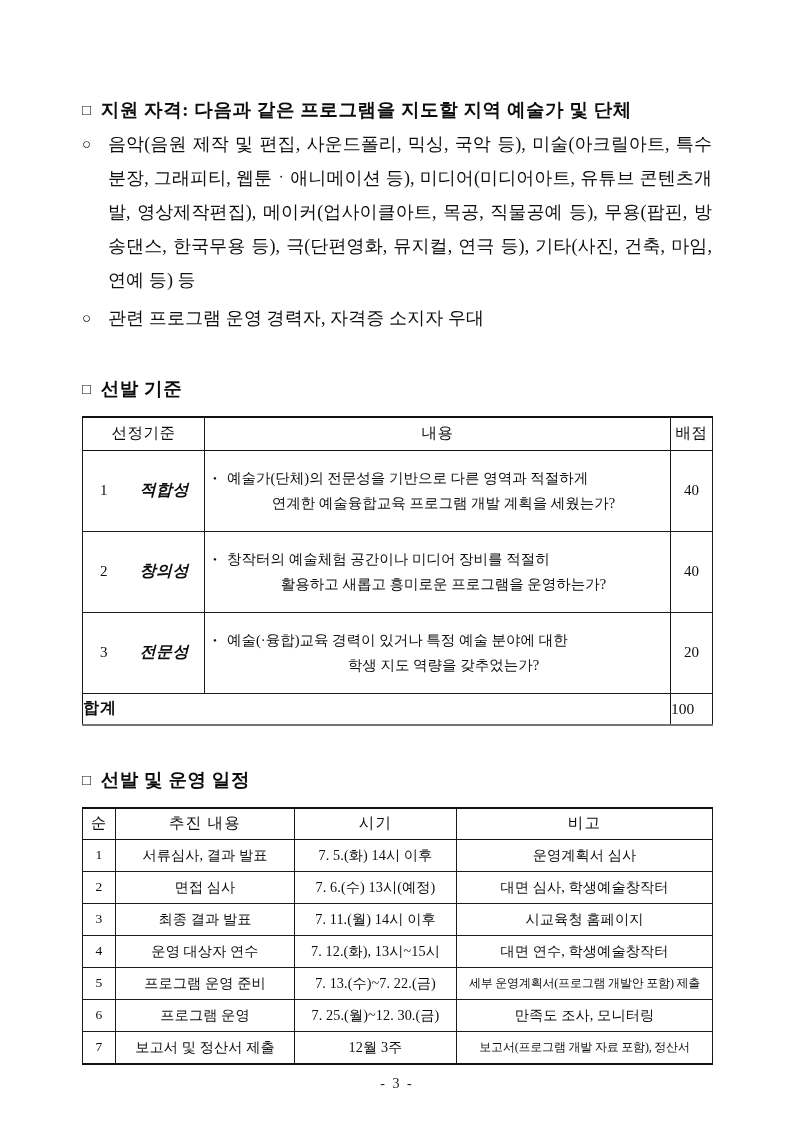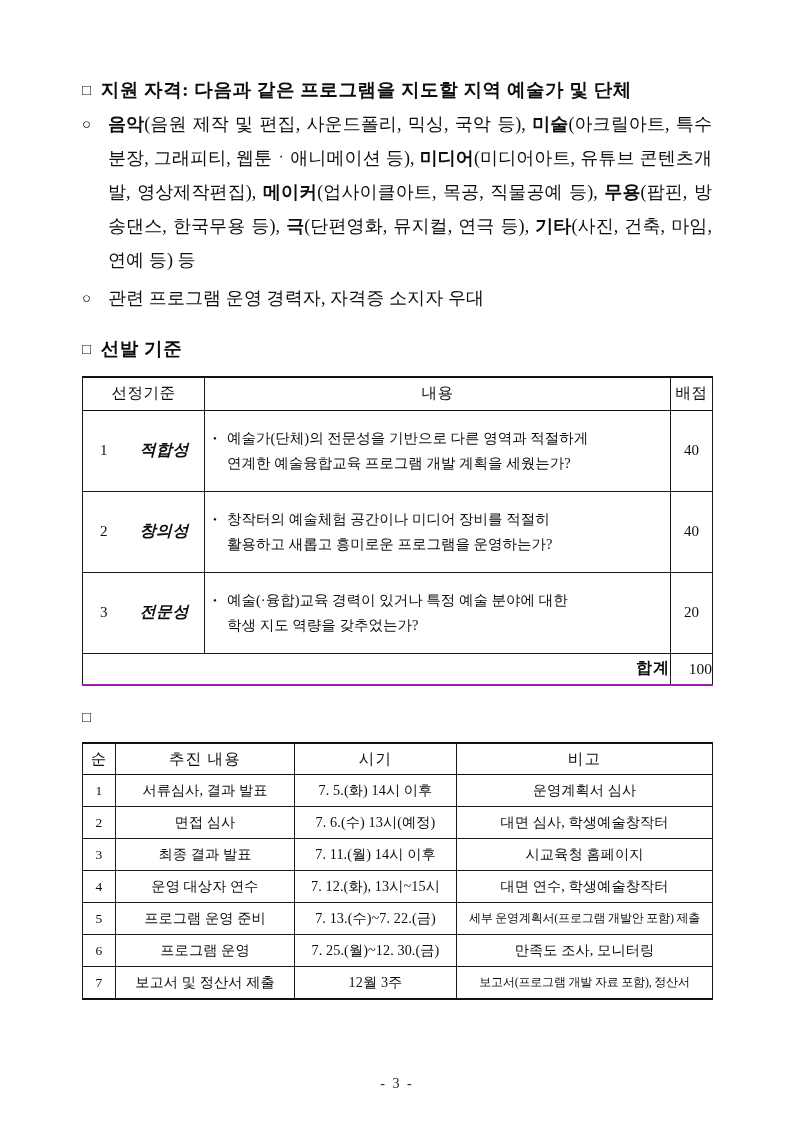--- a/index.html
+++ b/index.html
@@ -33,21 +33,21 @@
     margin: 0;
     line-height: 1.35;
   }
   .sec-head .box-marker {
     font-size: 15px;
     font-weight: normal;
     margin-right: 9px;
     position: relative;
     top: -1px;
   }
-  .sec-head .sec-text { white-space: pre; }
+  .sec-head .sec-text { white-space: pre; margin-top: 20px; }
 
   
   .olist { margin: 4px 0 0 0; }
   .oitem {
     display: flex;
     align-items: flex-start;
     margin-top: 4px;
   }
   .oitem .circle-marker {
     font-size: 15px;
@@ -58,21 +58,21 @@
   }
   .oitem .otext {
     font-size: 18px;
     line-height: 34px;
     letter-spacing: 0.1px;
     text-align: justify;
     text-justify: inter-character;
     flex: 1 1 auto;
   }
   .oitem .otext.single { text-align: left; }
-  .otext b { font-weight: bold; }
+  .otext b { font-weight: normal; }
 
   
   table {
     border-collapse: collapse;
     width: 100%;
     table-layout: fixed;
     background: #fff;
   }
   table td, table th {
     border: 1px solid #1a1a1a;
@@ -117,26 +117,26 @@
     font-size: 11px;
     line-height: 25px;
   }
   .desc-body {
     flex: 1 1 auto;
     font-size: 14.5px;
     line-height: 25px;
     text-align: justify;
     text-justify: inter-character;
   }
-  .desc-body .lastline { display: block; text-align: left; }
+  .desc-body .lastline { display: block; text-align: center; }
   .criteria tr.total td {
     height: 30px;
     border-top: 1.6px solid #111;
-    border-bottom: 2px solid #a21caf;
-    text-align: right;
+    border-bottom: 2px solid #737373;
+    text-align: left;
   }
   .criteria tr.total .t-label {
     font-size: 16px;
     font-weight: bold;
     letter-spacing: 1px;
   }
   .criteria tr.total .t-value { font-size: 15.5px; font-weight: normal; }
 
   
   .schedule-wrap { margin-top: 22px; }
@@ -268,20 +268,21 @@
           <td class="t-label" colspan="3">합계</td>
           <td class="t-value">100</td>
         </tr>
       </tbody>
     </table>
   </div>
 
   <div class="schedule-wrap">
     <div class="sec-head">
       <span class="box-marker">□</span>
+      <span class="sec-text">선발 및 운영 일정</span>
     </div>
 
     <table class="schedule" style="margin-top:14px;">
       <colgroup>
         <col style="width:33px;">
         <col style="width:179px;">
         <col style="width:162px;">
         <col style="width:256px;">
       </colgroup>
       <thead>

